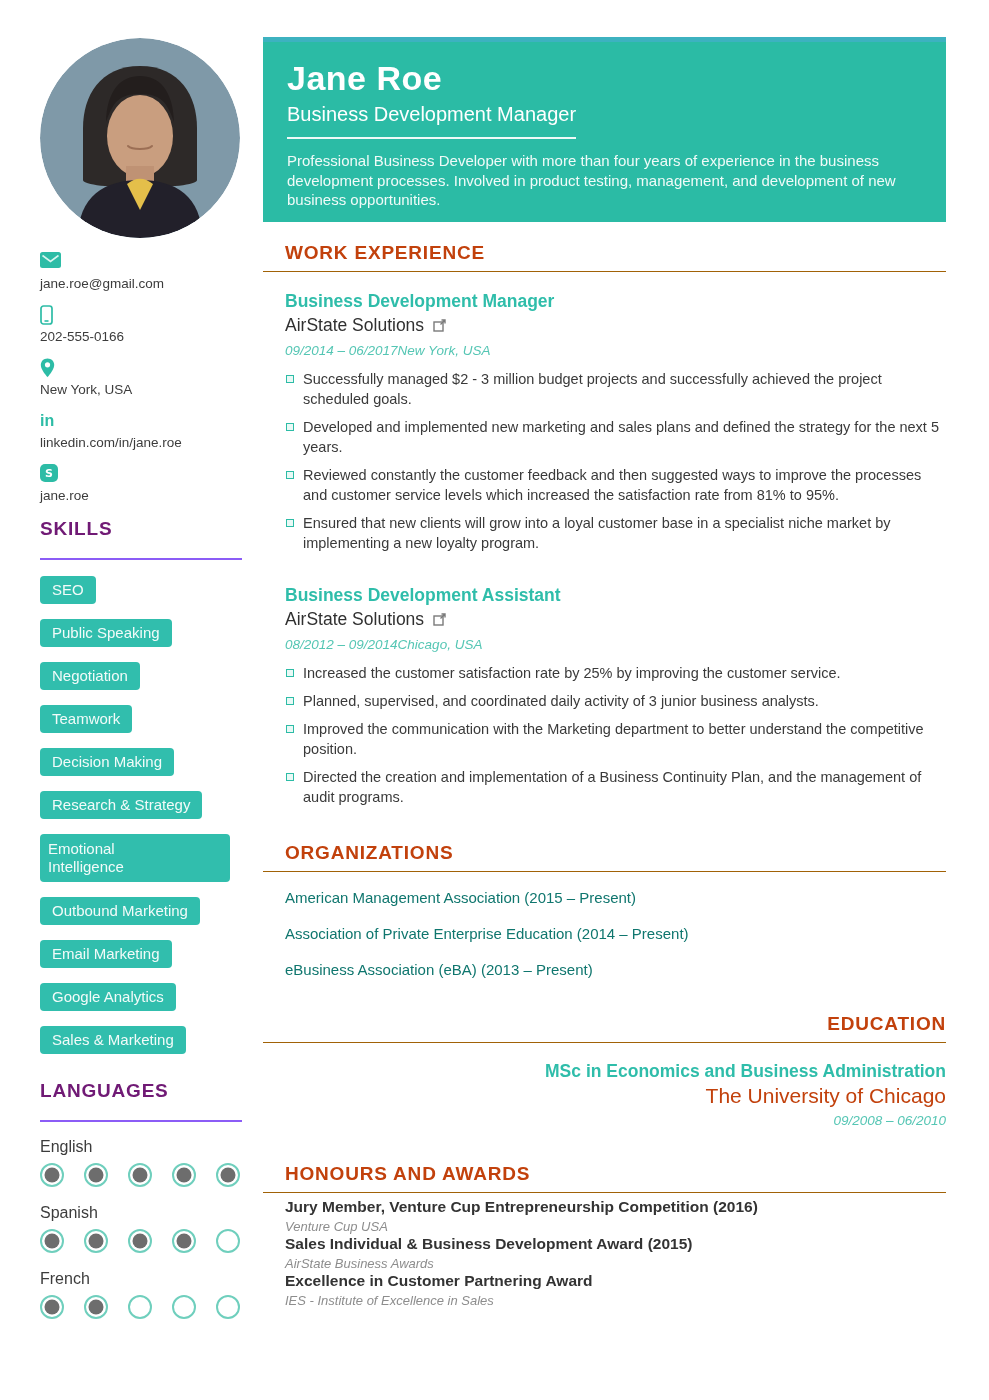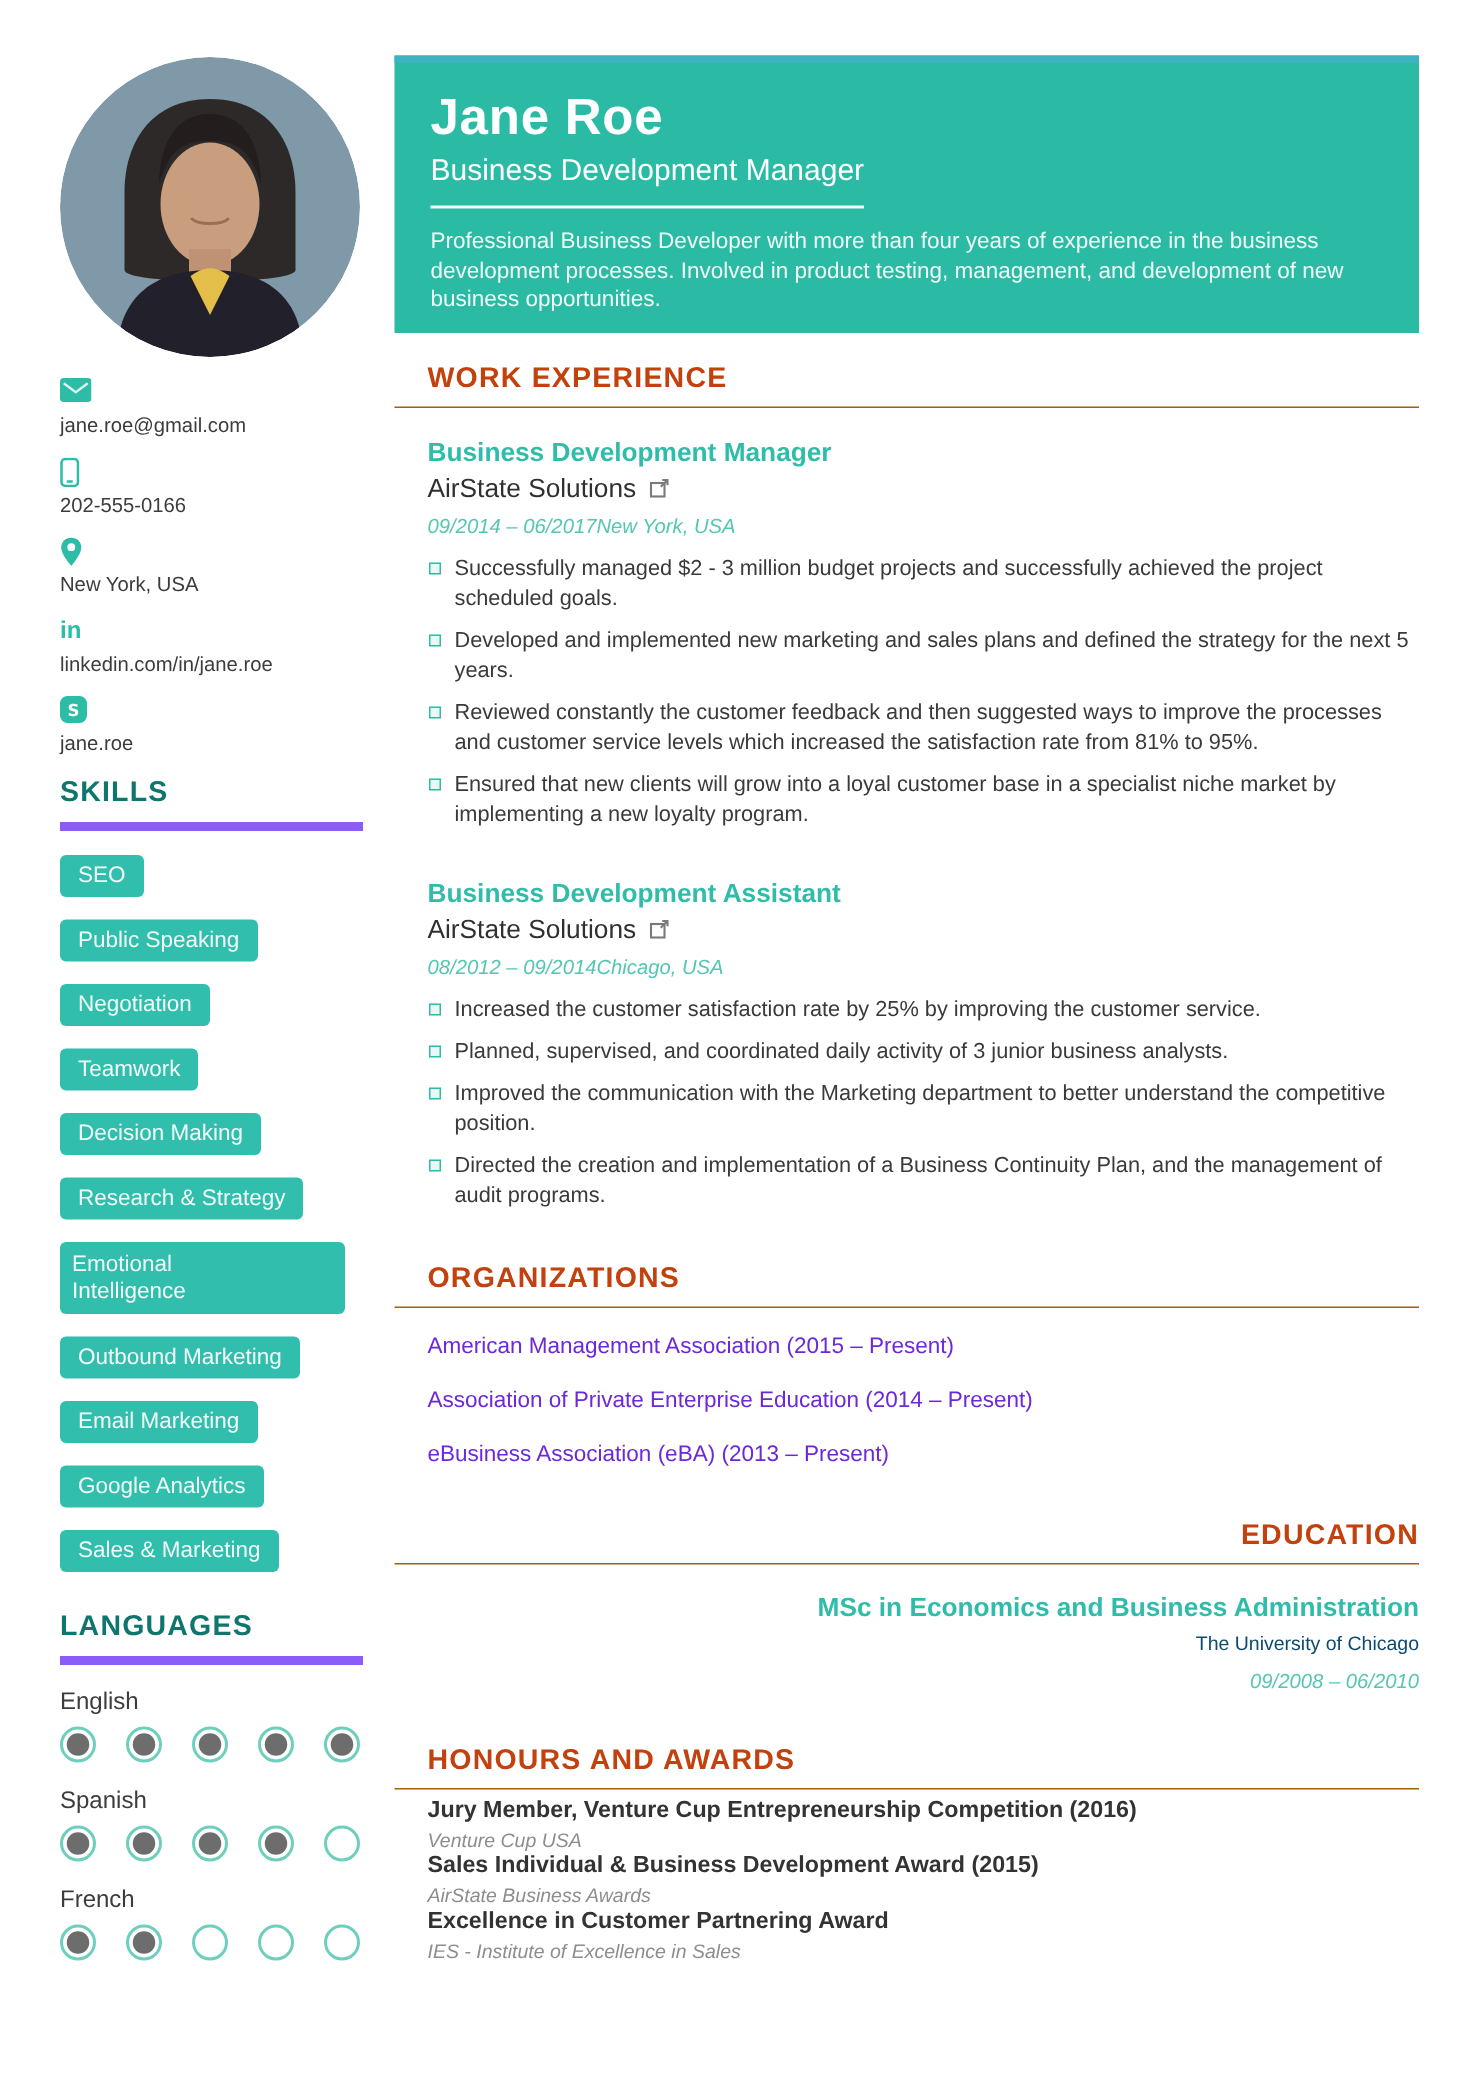--- a/index.html
+++ b/index.html
@@ -15,22 +15,22 @@
   .photo-wrap svg { display:block; }
 
   .contact { margin-top:14px; }
   .contact-item { margin-bottom:13px; }
   .cicon { display:block; height:19px; margin-bottom:4px; }
   .cicon svg { display:block; }
   .cicon .in-txt { font-size:16px; font-weight:bold; color:#2dbca6; line-height:19px; }
   .cvalue { font-size:13.5px; color:#3c3c3c; line-height:17px; }
 
   .side-heading {
-    margin-top:14px; font-size:19px; font-weight:bold; color:#0f766e;
-    letter-spacing:0.8px; padding-bottom:8px; border-bottom:6px solid #8b5cf6;
+    margin-top:14px; font-size:19px; font-weight:bold; color:#701a75;
+    letter-spacing:0.8px; padding-bottom:18px; border-bottom:2px solid #8b5cf6;
   }
   .skills-list { margin-top:16px; display:flex; flex-direction:column; align-items:flex-start; gap:15px; }
   .tag {
     background:#31bead; color:#f2fbf9; font-size:15px; line-height:18px;
     padding:5px 12px; border-radius:4px; white-space:pre-line;
   }
   .tag.wide { width:190px; padding:6px 8px; }
 
   .languages-list { margin-top:16px; }
   .language-row { margin-bottom:17px; }
@@ -74,25 +74,25 @@
   .bullets li {
     position:relative; padding-left:18px; font-size:14.5px; line-height:20px;
     color:#3a3a3a; margin-bottom:8px;
   }
   .bullets li::before {
     content:""; position:absolute; left:1px; top:6px; width:6px; height:6px;
     border:1.5px solid #2dbca6; background:#e9f9f6;
   }
 
   .org-list { margin-top:6px; }
-  .org-item { font-size:15px; color:#6d28d9; margin-top:15px; line-height:21px; }
+  .org-item { font-size:15px; color:#0f766e; margin-top:15px; line-height:21px; }
 
   .edu { margin-top:16px; }
   .edu-degree { font-size:17.5px; font-weight:bold; color:#2fbdaa; line-height:24px; }
-  .edu-school { font-size:13px; color:#0c4a6e; line-height:26px; }
+  .edu-school { font-size:21px; color:#c2410c; line-height:26px; }
   .edu-dates { margin-top:4px; font-size:13.5px; font-style:italic; color:#55c6b4; }
 
   .awards { margin-top:4px; }
   .award { margin-top:0; }
   .award-title { font-size:15.5px; font-weight:600; color:#333333; line-height:20px; }
   .award-issuer { font-size:13px; font-style:italic; color:#8d8d8d; margin-top:2px; }
 </style>
 </head>
 <body>
 

